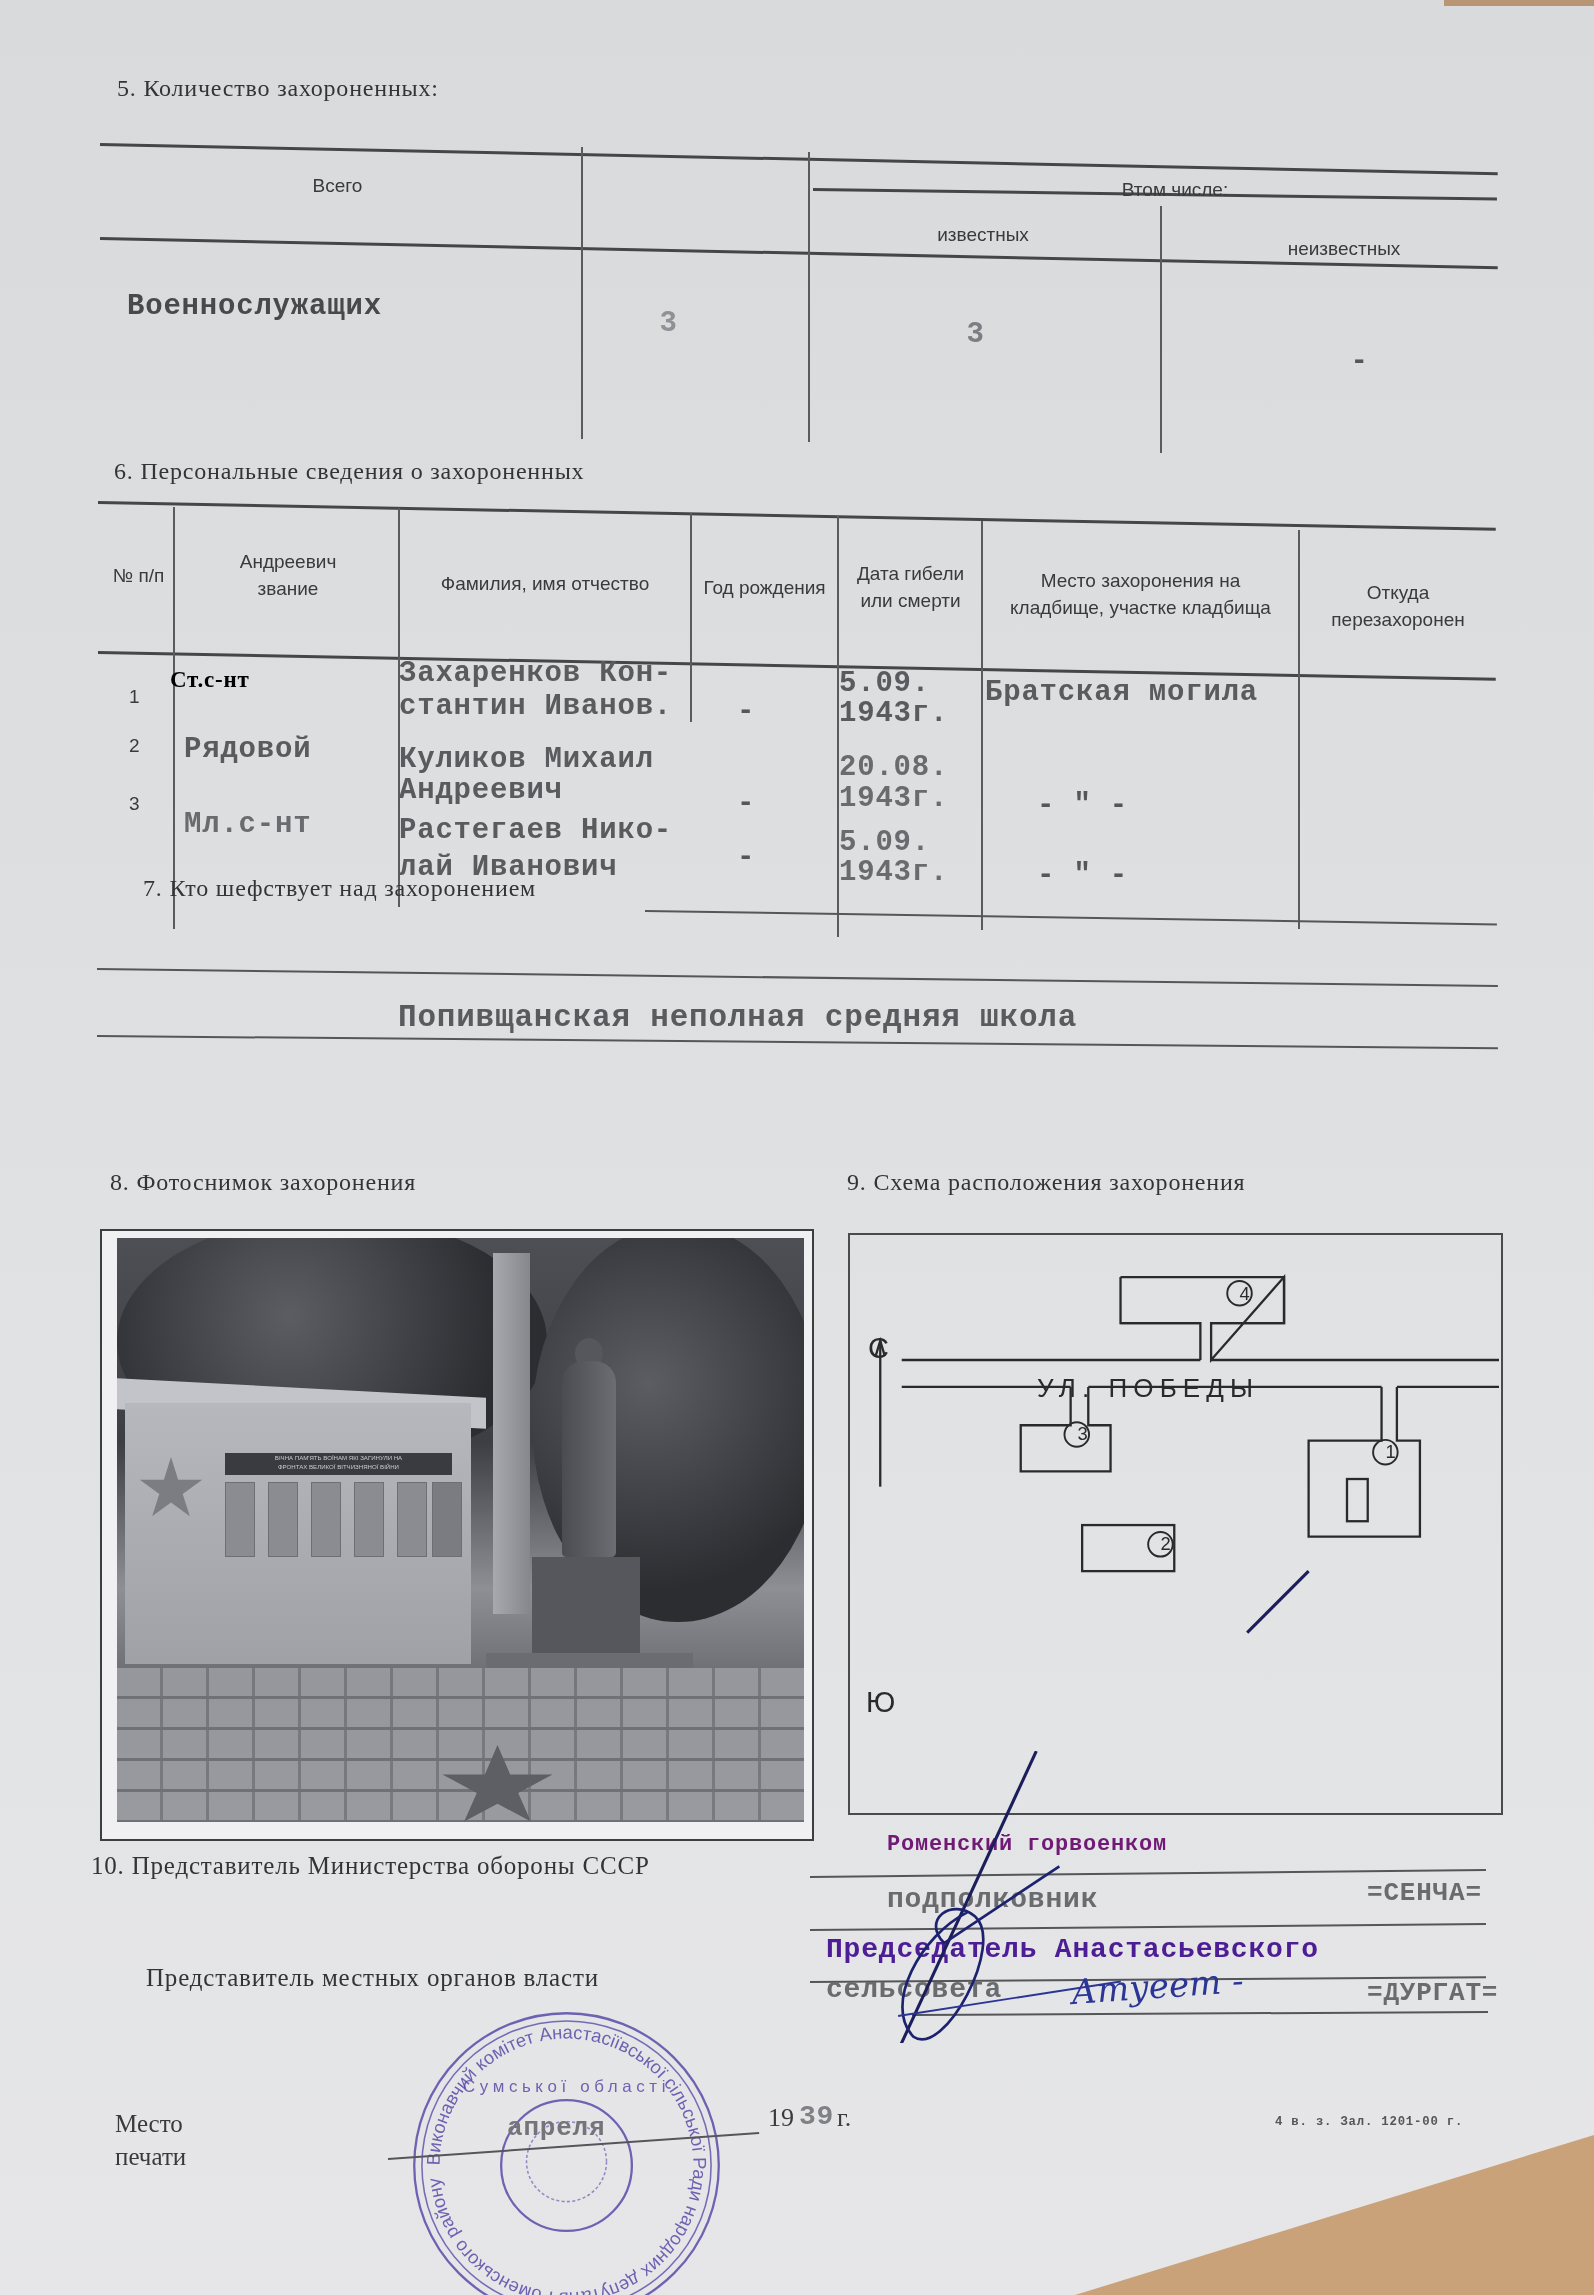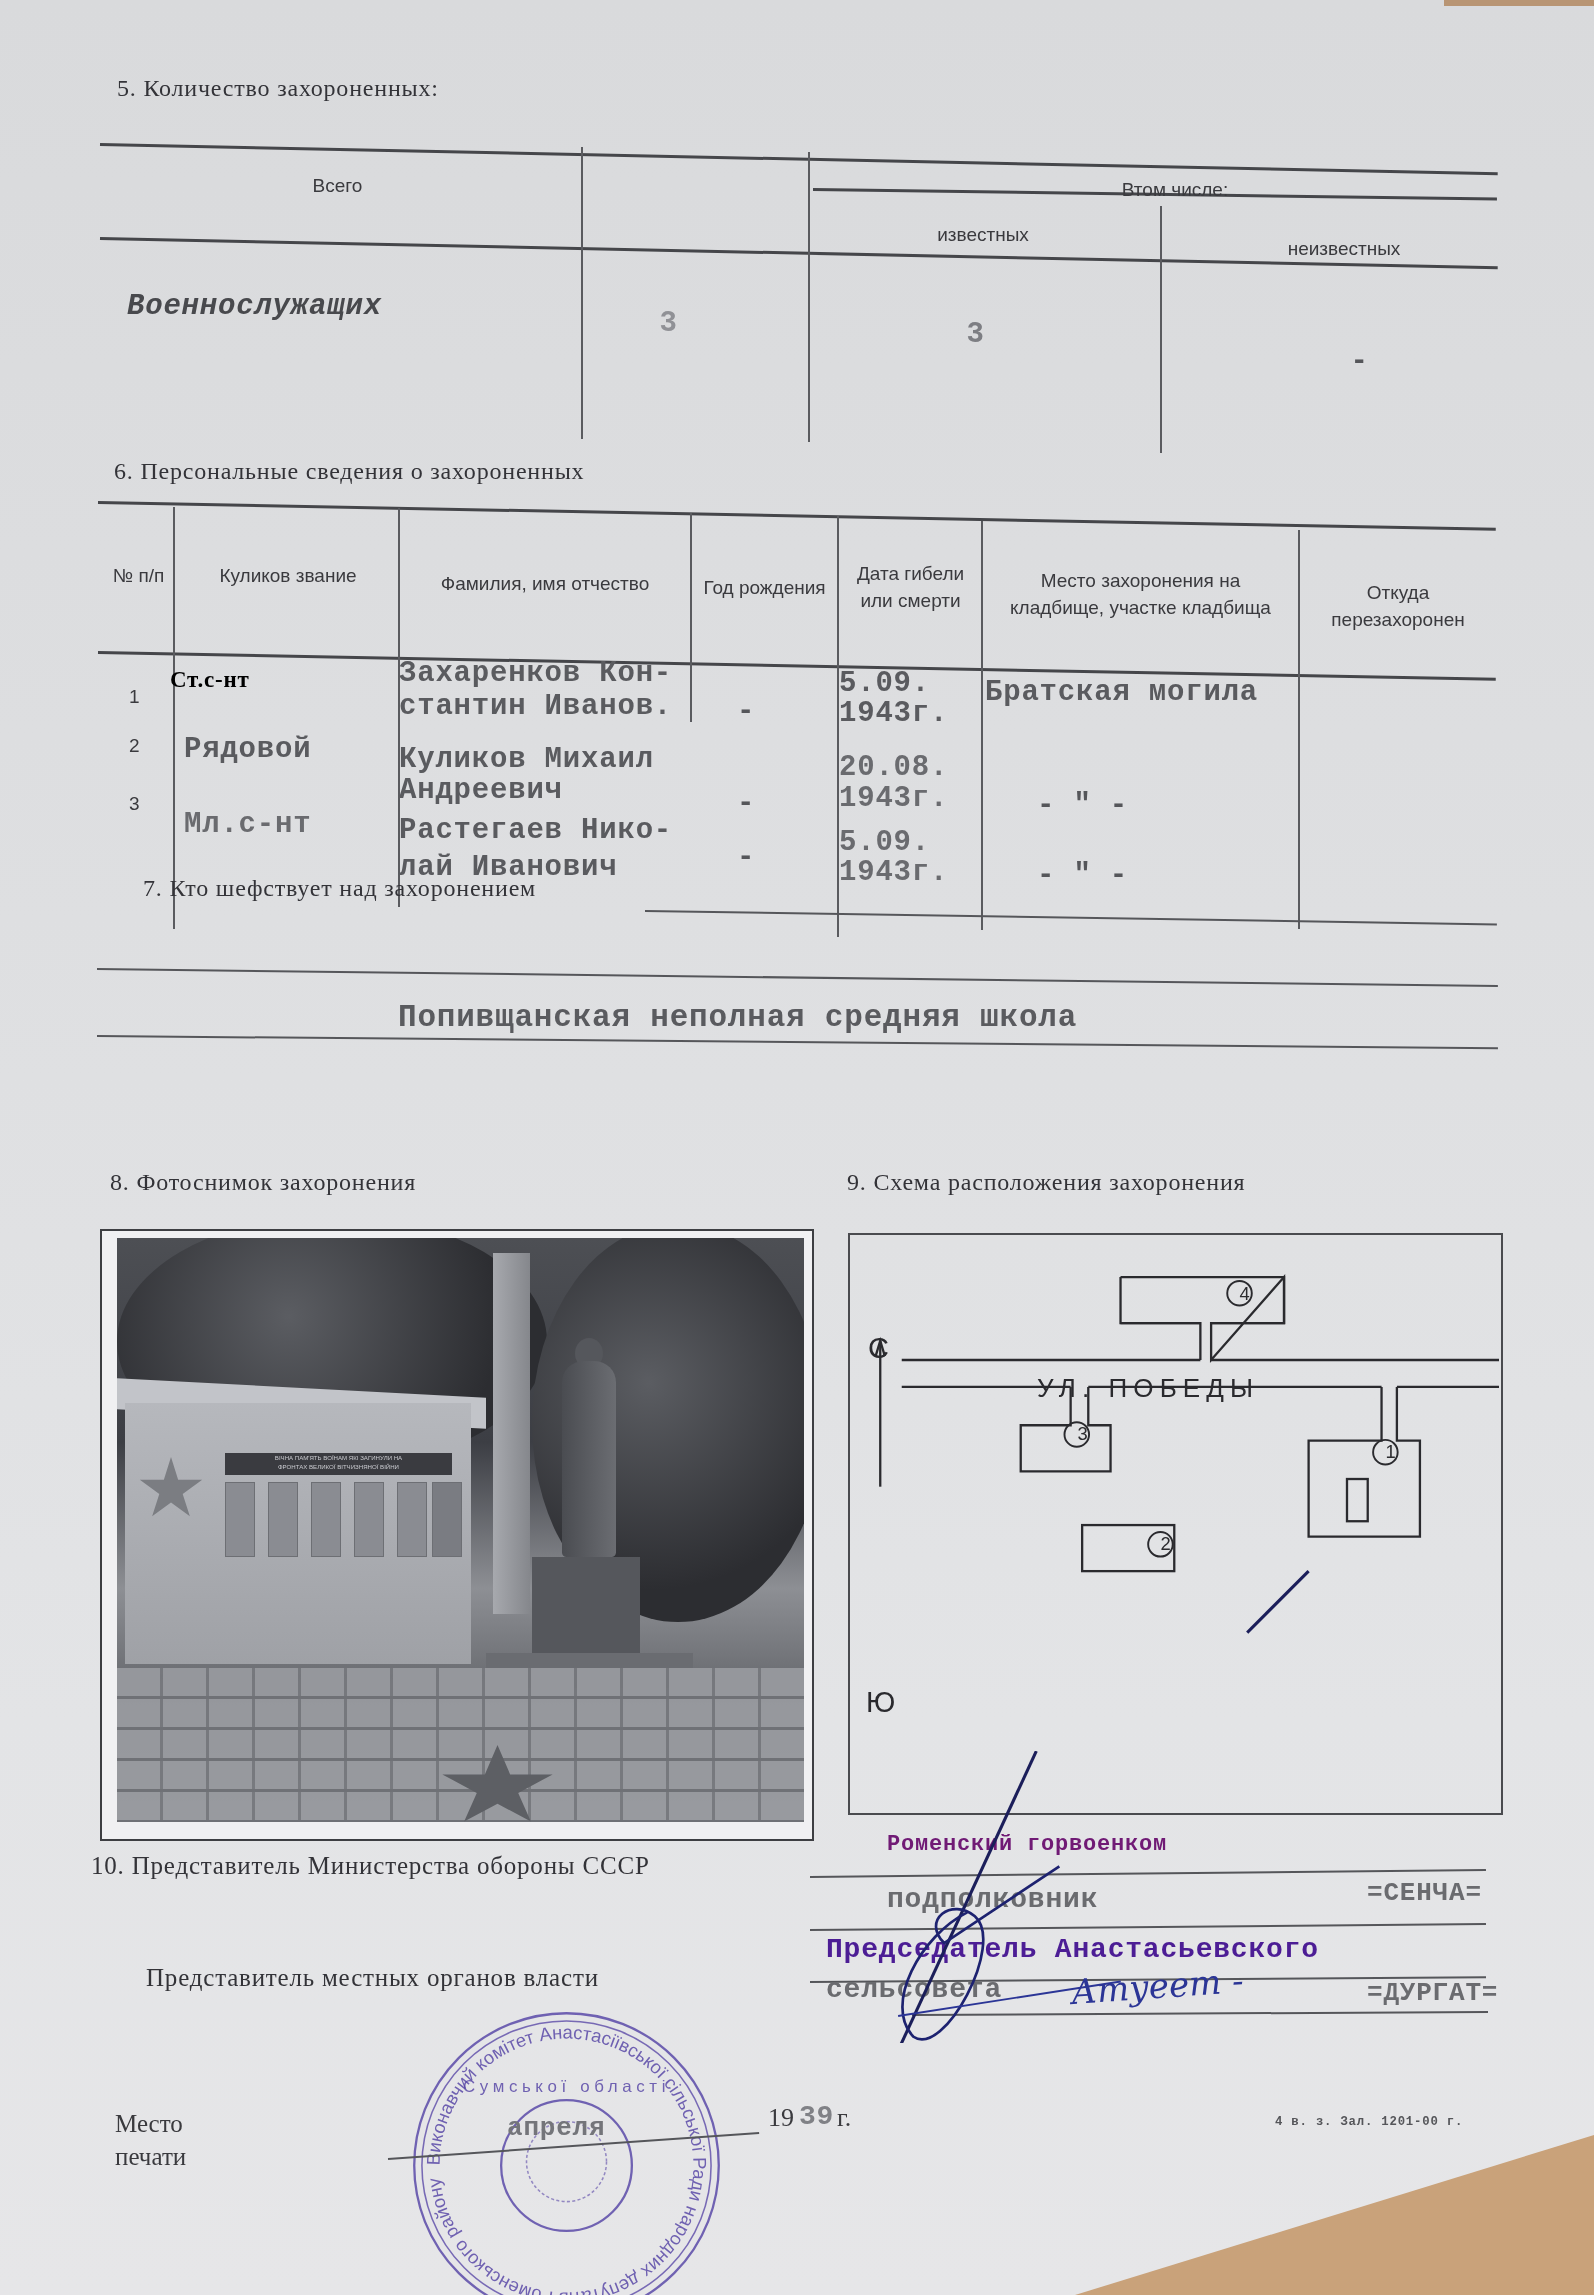--- a/index.html
+++ b/index.html
@@ -69,37 +69,37 @@
 <div class="hline" style="left:100px;top:237px;width:1398px;transform:rotate(1.2deg);transform-origin:left;"></div>
 <div class="vline" style="left:581px;top:147px;height:292px;"></div>
 <div class="vline" style="left:808px;top:152px;height:290px;"></div>
 <div class="vline" style="left:1160px;top:206px;height:247px;"></div>
 
 <div class="cell small" style="left:230px;top:167px;width:215px;height:38px;">Всего</div>
 <div class="cell small" style="left:1060px;top:175px;width:230px;height:31px;">Втом числе:</div>
 <div class="cell small" style="left:883px;top:220px;width:200px;height:31px;">известных</div>
 <div class="cell small" style="left:1229px;top:234px;width:230px;height:31px;">неизвестных</div>
 
-<div class="abs typed" style="left:127px;top:290px;font-size:29px;color:#48494d;font-style:italic;">Военнослужащих</div>
+<div class="abs typed" style="left:127px;top:290px;font-size:29px;color:#48494d;">Военнослужащих</div>
 <div class="cell typed" style="left:630px;top:300px;width:77px;height:46px;font-size:29px;color:#909196;">3</div>
 <div class="cell typed" style="left:937px;top:311px;width:77px;height:46px;font-size:29px;color:#7d7e83;">3</div>
 <div class="cell typed" style="left:1321px;top:338px;width:77px;height:46px;font-size:29px;">-</div>
 
 <div class="abs label" style="left:114px;top:458px;">6. Персональные сведения о захороненных</div>
 <div class="hline" style="left:98px;top:501px;width:1398px;transform:rotate(1.1deg);transform-origin:left;"></div>
 <div class="hline" style="left:98px;top:651px;width:1398px;transform:rotate(1.1deg);transform-origin:left;"></div>
 <div class="vline" style="left:173px;top:507px;height:422px;"></div>
 <div class="vline" style="left:398px;top:508px;height:399px;"></div>
 <div class="vline" style="left:690px;top:513px;height:209px;"></div>
 <div class="vline" style="left:837px;top:516px;height:421px;"></div>
 <div class="vline" style="left:981px;top:521px;height:409px;"></div>
 <div class="vline" style="left:1298px;top:530px;height:399px;"></div>
 
 <div class="cell small" style="left:108px;top:530px;width:61px;height:92px;white-space:pre-line;">№ п/п</div>
-<div class="cell small" style="left:215px;top:530px;width:146px;height:92px;">Куликов звание</div>
+<div class="cell small" style="left:215px;top:530px;width:146px;height:92px;">Андреевич звание</div>
 <div class="cell small" style="left:430px;top:538px;width:230px;height:92px;">Фамилия, имя отчество</div>
 <div class="cell small" style="left:699px;top:538px;width:131px;height:100px;">Год рождения</div>
 <div class="cell small" style="left:840px;top:538px;width:141px;height:100px;">Дата гибели или смерти</div>
 <div class="cell small" style="left:1006px;top:553px;width:269px;height:84px;">Место захоронения на кладбище, участке кладбища</div>
 <div class="cell small" style="left:1306px;top:561px;width:184px;height:92px;">Откуда перезахоронен</div>
 
 <div>
   <div class="abs small" style="left:129px;top:684px;">1</div>
   <div class="abs typed" style="left:170px;top:667px;font-size:23px;color:#000000;font-family:Liberation Serif, serif;">Ст.с-нт</div>
   <div class="abs typed" style="left:399px;top:657px;font-size:29px;color:#5a5b5f;">Захаренков Кон-</div>

